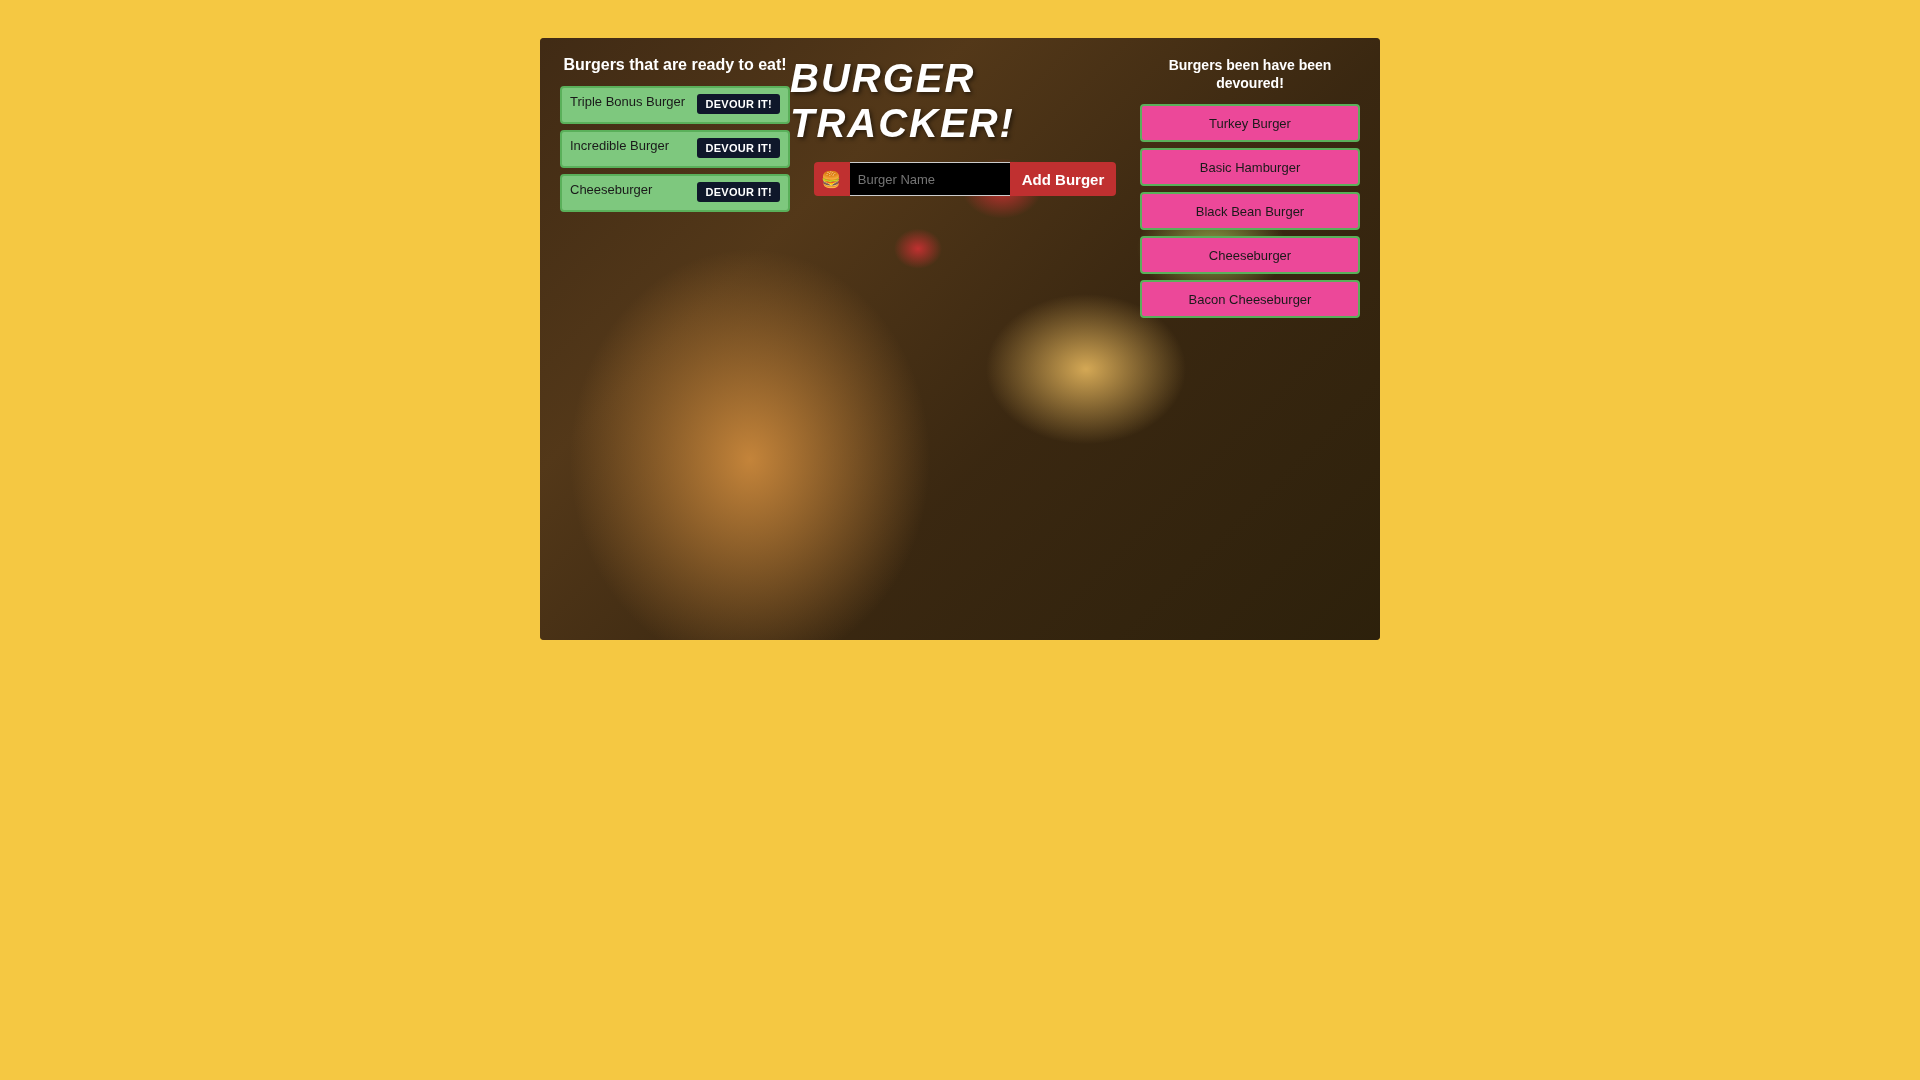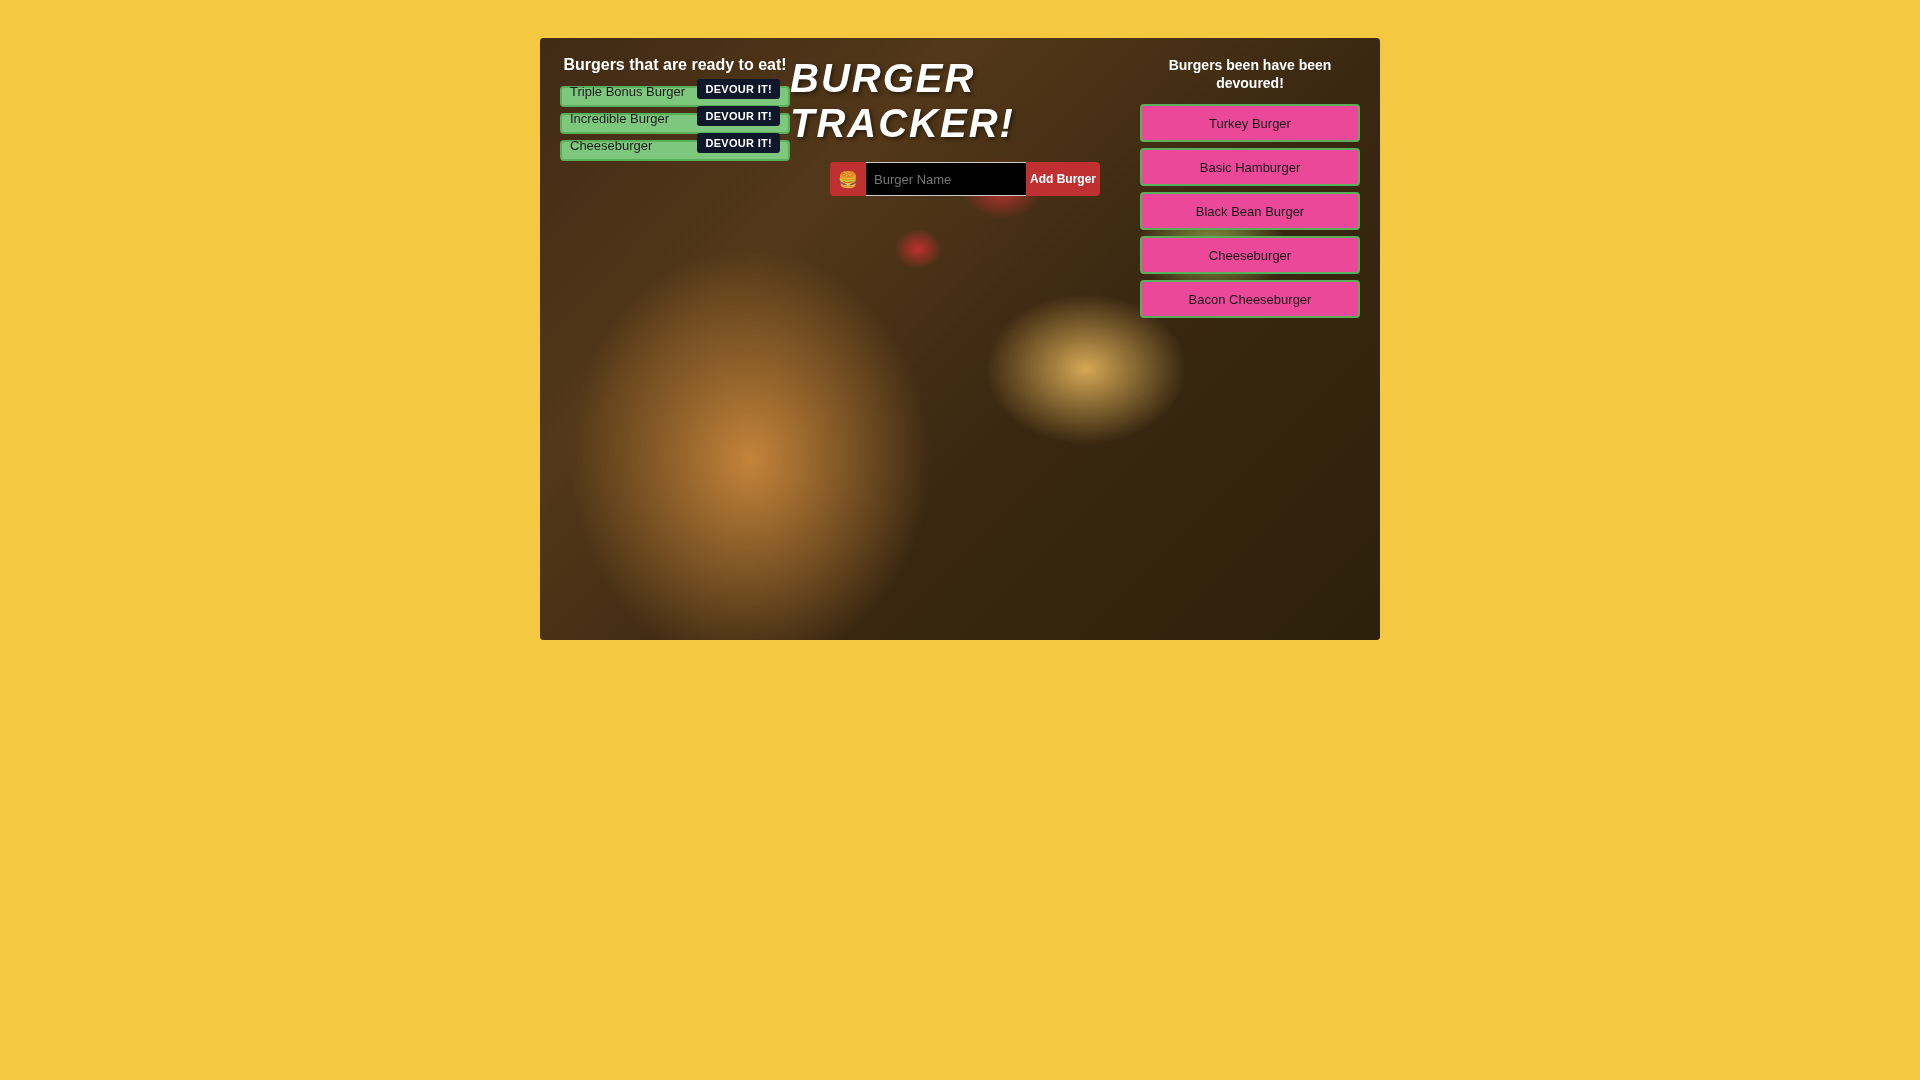--- a/index.html
+++ b/index.html
@@ -83,24 +83,24 @@
       display: flex;
       flex-direction: column;
       gap: 6px;
     }
 
     .burger-item-ready {
       background-color: #7ec87e;
       border: 2px solid #5ab05a;
       border-radius: 4px;
       display: flex;
-      align-items: flex-end;
+      align-items: flex-start;
       justify-content: space-between;
       padding: 6px 8px;
-      height: 21px;
+      height: 38px;
     }
 
     .burger-item-ready-label {
       color: #1a1a1a;
       font-size: 13px;
       font-weight: 500;
     }
 
     .devour-btn {
       background-color: #0f172a;
@@ -165,22 +165,22 @@
       color: #888;
       background: #000000;
     }
 
     .add-burger-btn {
       background-color: #c03030;
       color: white;
       border: none;
       border-radius: 0 4px 4px 0;
       height: 34px;
-      padding: 0 4px;
-      font-size: 12px;
+      padding: 0 12px;
+      font-size: 15px;
       font-weight: bold;
       cursor: pointer;
     }
 
     
     .devoured-section {
       width: 220px;
     }
 
     .devoured-title {

